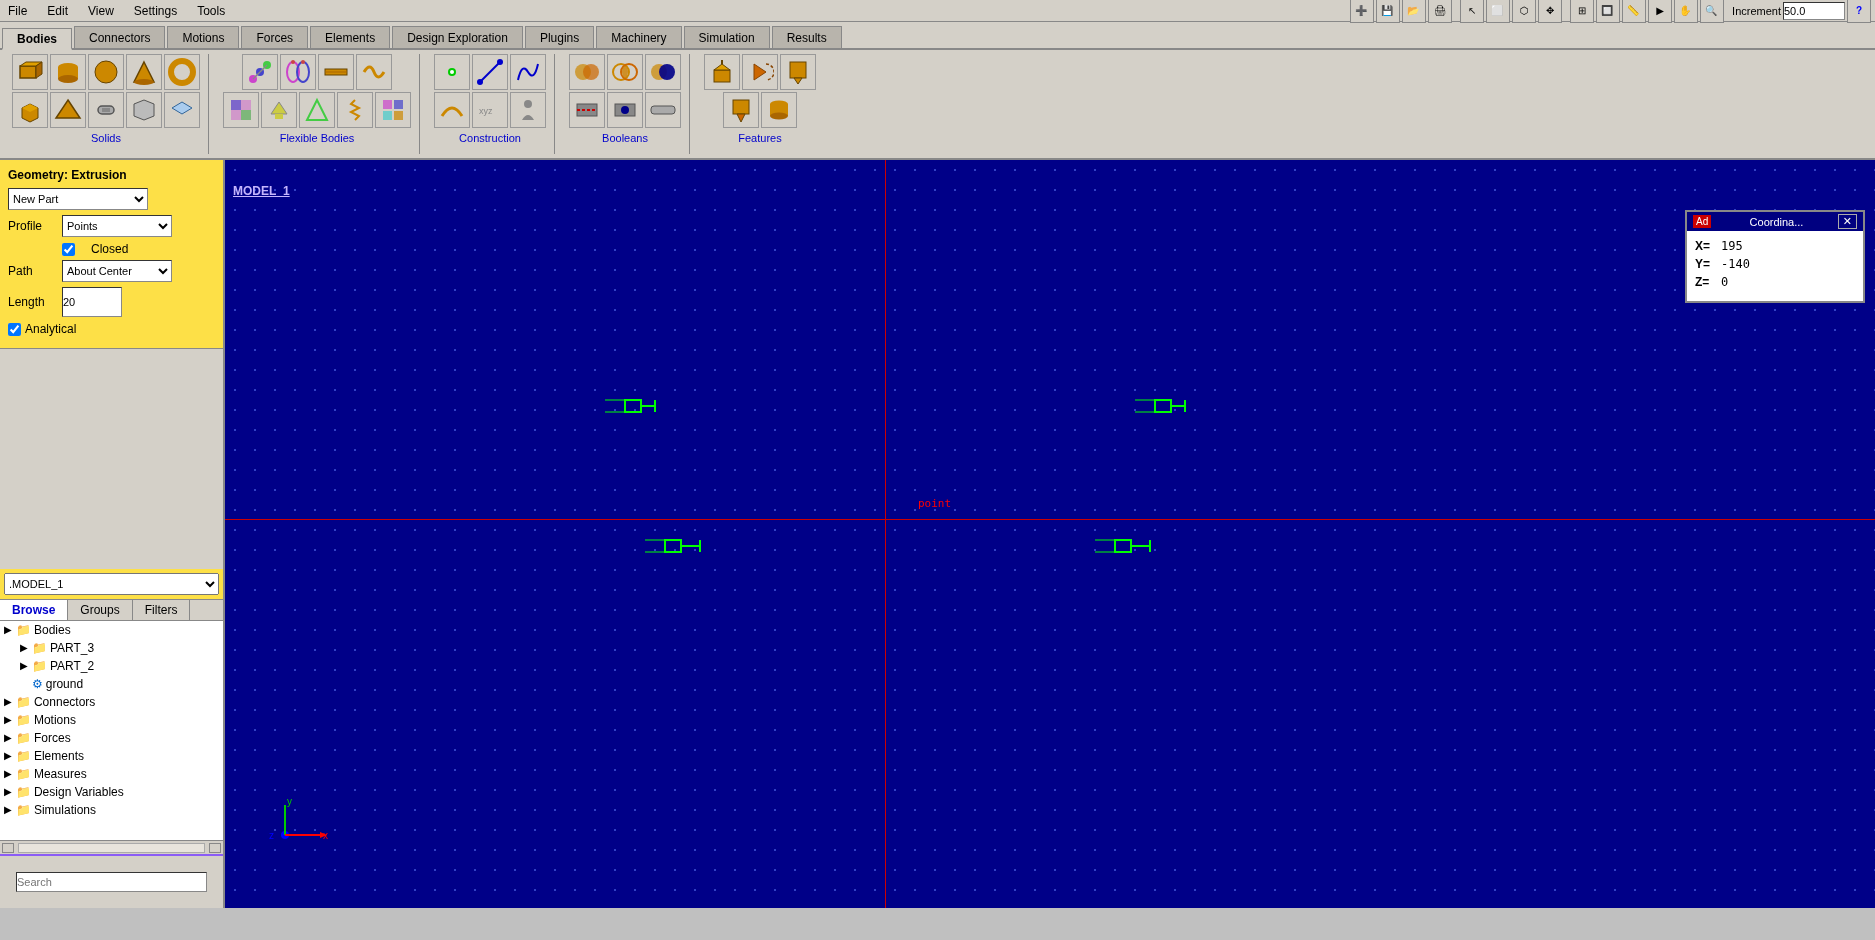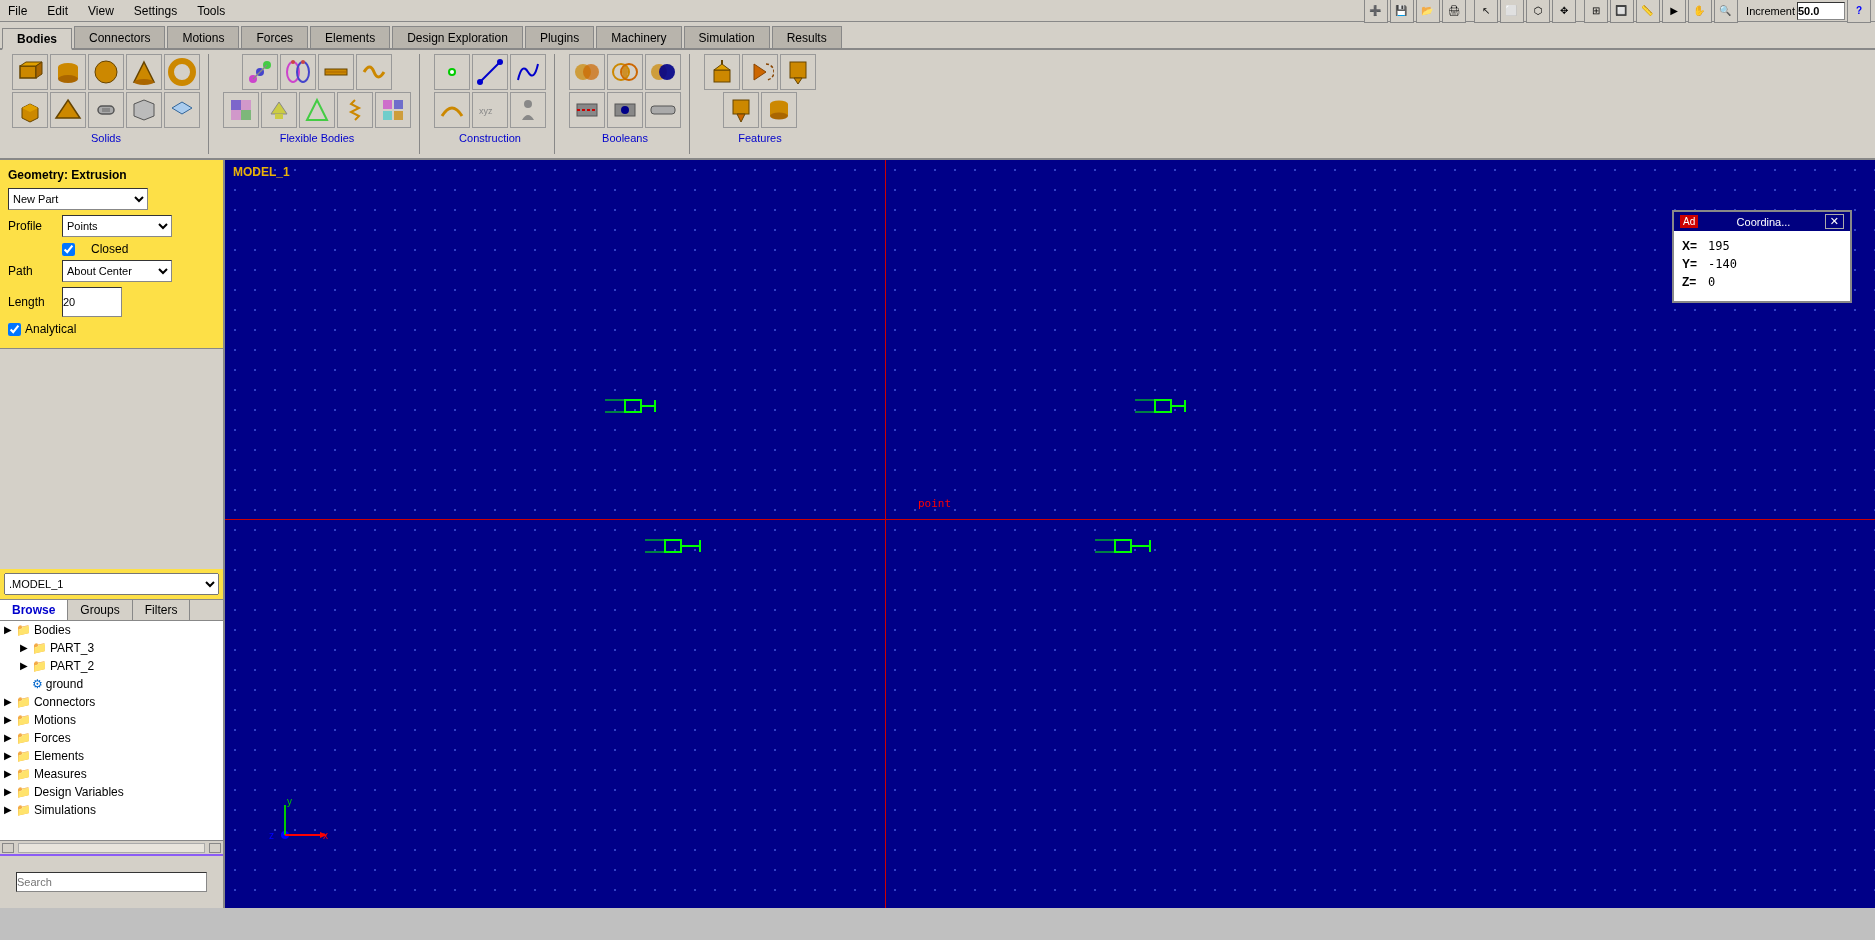--- a/index.html
+++ b/index.html
@@ -208,24 +208,25 @@
       content: '';
       position: absolute;
       inset: 0;
       background-image: radial-gradient(circle, rgba(100,130,255,0.5) 1px, transparent 1px);
       background-size: 20px 20px;
       pointer-events: none;
     }
 
     .viewport-label {
       position: absolute;
-      top: 5px; left: 8px;
-      color: #eab308;
+      top: 24px; left: 8px;
+      color: #c4b5fd;
       font-size: 12px;
       font-weight: bold;
+      text-decoration: underline;
     }
 
     
     #axes {
       position: absolute;
       bottom: 40px; left: 40px;
     }
 
     
     .h-line {
@@ -246,21 +247,21 @@
       position: absolute;
       color: #00ff00;
       font-size: 20px;
       font-weight: bold;
       font-family: monospace;
     }
 
     
     #coord-dialog {
       position: absolute;
-      top: 50px; right: 23px;
+      top: 50px; right: 10px;
       width: 180px;
       background: #d4d0c8;
       border: 2px solid #888;
       font-size: 12px;
     }
     #coord-title {
       background: #000080;
       color: white;
       padding: 2px 6px;
       display: flex;
@@ -314,21 +315,21 @@
     <div class="tb-btn">✥</div>
     <div class="tb-sep"></div>
     <div class="tb-btn">⊞</div>
     <div class="tb-btn">🔲</div>
     <div class="tb-btn">📏</div>
     <div class="tb-btn">▶</div>
     <div class="tb-btn">✋</div>
     <div class="tb-btn">🔍</div>
     <div class="tb-sep"></div>
     <label style="font-size:11px;">Increment</label>
-    <input type="text" style="width: 48px; height: 18px; font-size: 11px; border: 1px inset rgb(136, 136, 136); font-weight: bold;" value="50.0">
+    <input type="text" style="width: 62px; height: 18px; font-size: 11px; border: 1px inset rgb(136, 136, 136);" value="50.0">
     <div class="tb-btn" style="color:blue;font-weight:bold;">?</div>
   </div>
 </div>
 
 <div id="main-tabs">
   <div class="main-tab active">Bodies</div>
   <div class="main-tab">Connectors</div>
   <div class="main-tab">Motions</div>
   <div class="main-tab">Forces</div>
   <div class="main-tab">Elements</div>

